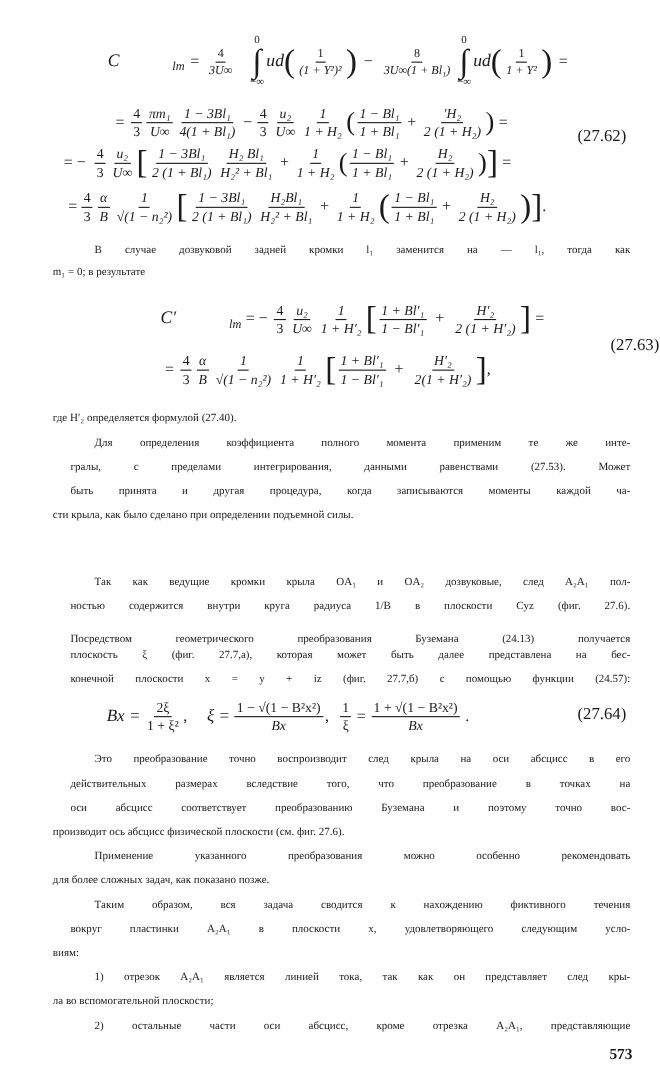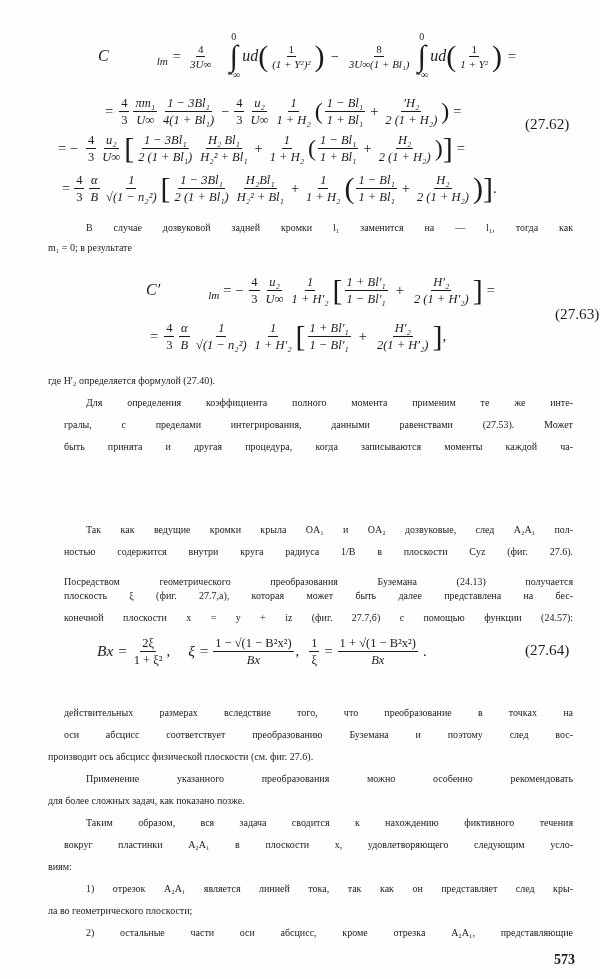--- a/index.html
+++ b/index.html
@@ -261,20 +261,21 @@
       </span>
     <span class="br">]</span>
     <span>,</span>
   </div>
 
   <div class="line last" style="top:371px;">где  H′₂  определяется  формулой  (27.40).</div>
 
   <div class="line indj" style="top:393px;">Для определения коэффициента полного момента применим те же  инте-</div>
   <div class="line just" style="top:415px;">гралы, с  пределами интегрирования,  данными  равенствами  (27.53).  Может</div>
   <div class="line just" style="top:437px;">быть принята и другая процедура, когда записываются моменты каждой  ча-</div>
+  <div class="line last" style="top:459px;">сти крыла, как было сделано при определении подъемной силы.</div>
 
 
   <div class="line indj" style="top:520px;">Так как ведущие кромки крыла  OA₁  и  OA₂  дозвуковые, след  A₂A₁  пол-</div>
   <div class="line just" style="top:542px;">ностью содержится внутри круга радиуса  1/B  в плоскости  Cyz  (фиг. 27.6).</div>
   <div class="line just" style="top:572px;">Посредством  геометрического  преобразования  Буземана  (24.13)  получается</div>
   <div class="line just" style="top:586px;">плоскость ξ (фиг. 27.7,а), которая  может  быть  далее представлена на бес-</div>
   <div class="line just" style="top:608px;">конечной  плоскости   x = y + iz  (фиг.  27.7,б)  с помощью функции (24.57):</div>
 
   <div class="eq" style="left:97px; top:630px; height:42px;">
     <span class="it" style="margin-right:2px; font-size:15.5px;">Bx =</span>
@@ -295,30 +296,31 @@
       </span>
     <span style="margin:0 3px;">=</span>
     <span class="frac">
         <span class="n">1 + √(1 − B²x²)</span>
         <span class="d it">Bx</span>
       </span>
     <span style="margin-left:3px;">.</span>
   </div>
   <div class="eqno" style="left:525px; top:641px;">(27.64)</div>
 
+  <div class="line indj" style="top:681px;">Это преобразование точно воспроизводит след крыла на оси абсцисс в его</div>
   <div class="line just" style="top:703px;">действительных размерах вследствие  того,  что  преобразование в точках на</div>
-  <div class="line just" style="top:725px;">оси абсцисс  соответствует  преобразованию  Буземана  и поэтому след вос-</div>
+  <div class="line just" style="top:725px;">оси абсцисс  соответствует  преобразованию  Буземана  и поэтому точно вос-</div>
   <div class="line last" style="top:747px;">производит  ось абсцисс физической плоскости  (см.  фиг.  27.6).</div>
 
   <div class="line indj" style="top:769px;">Применение  указанного  преобразования  можно  особенно  рекомендовать</div>
   <div class="line last" style="top:791px;">для более сложных задач,  как показано  позже.</div>
 
   <div class="line just" style="top:835px;">вокруг  пластинки  A₂A₁  в  плоскости  x,  удовлетворяющего  следующим  усло-</div>
   <div class="line indj" style="top:813px;">Таким образом, вся задача  сводится к нахождению  фиктивного течения</div>
   <div class="line last" style="top:857px;">виям:</div>
 
   <div class="line indj" style="top:879px;">1) отрезок  A₂A₁ является  линией тока,  так как  он представляет след  кры-</div>
-  <div class="line last" style="top:901px;">ла во геометрического  плоскости;</div>
+  <div class="line last" style="top:901px;">ла во вспомогательной  плоскости;</div>
 
   <div class="line indj" style="top:923px;">2) остальные части  оси  абсцисс,  кроме  отрезка  A₂A₁,  представляющие</div>
 
   <div class="pagenum">573</div>
 </div>
 
 </body></html>

